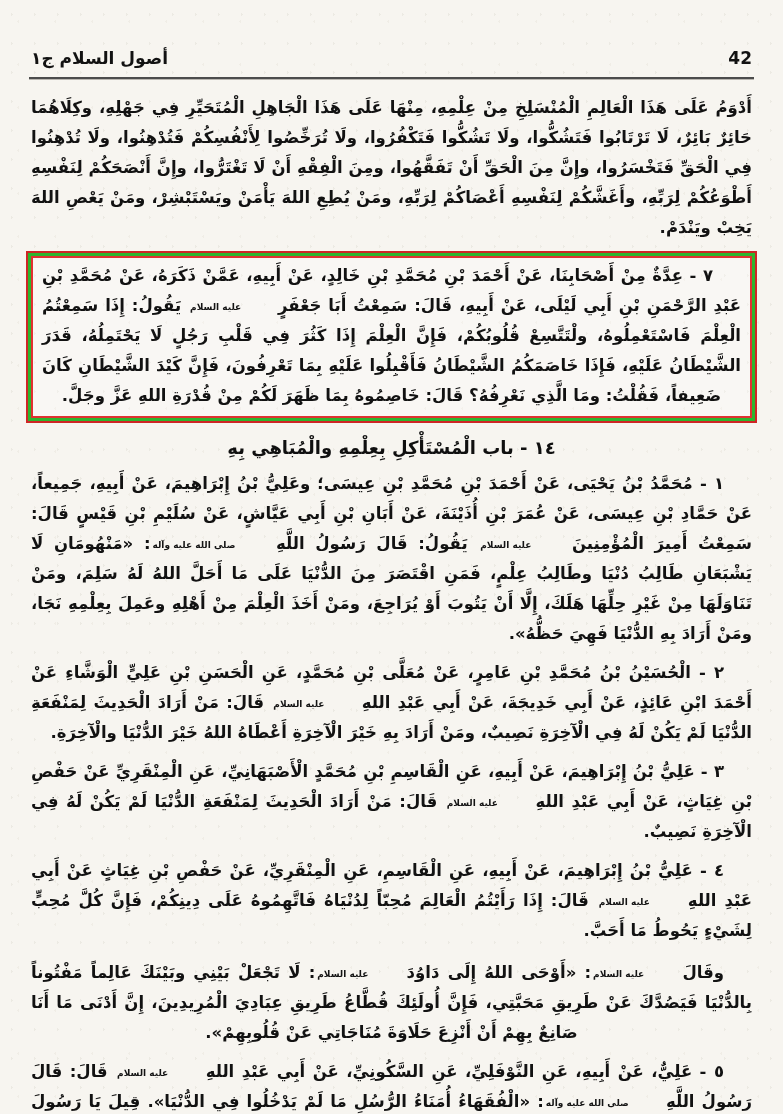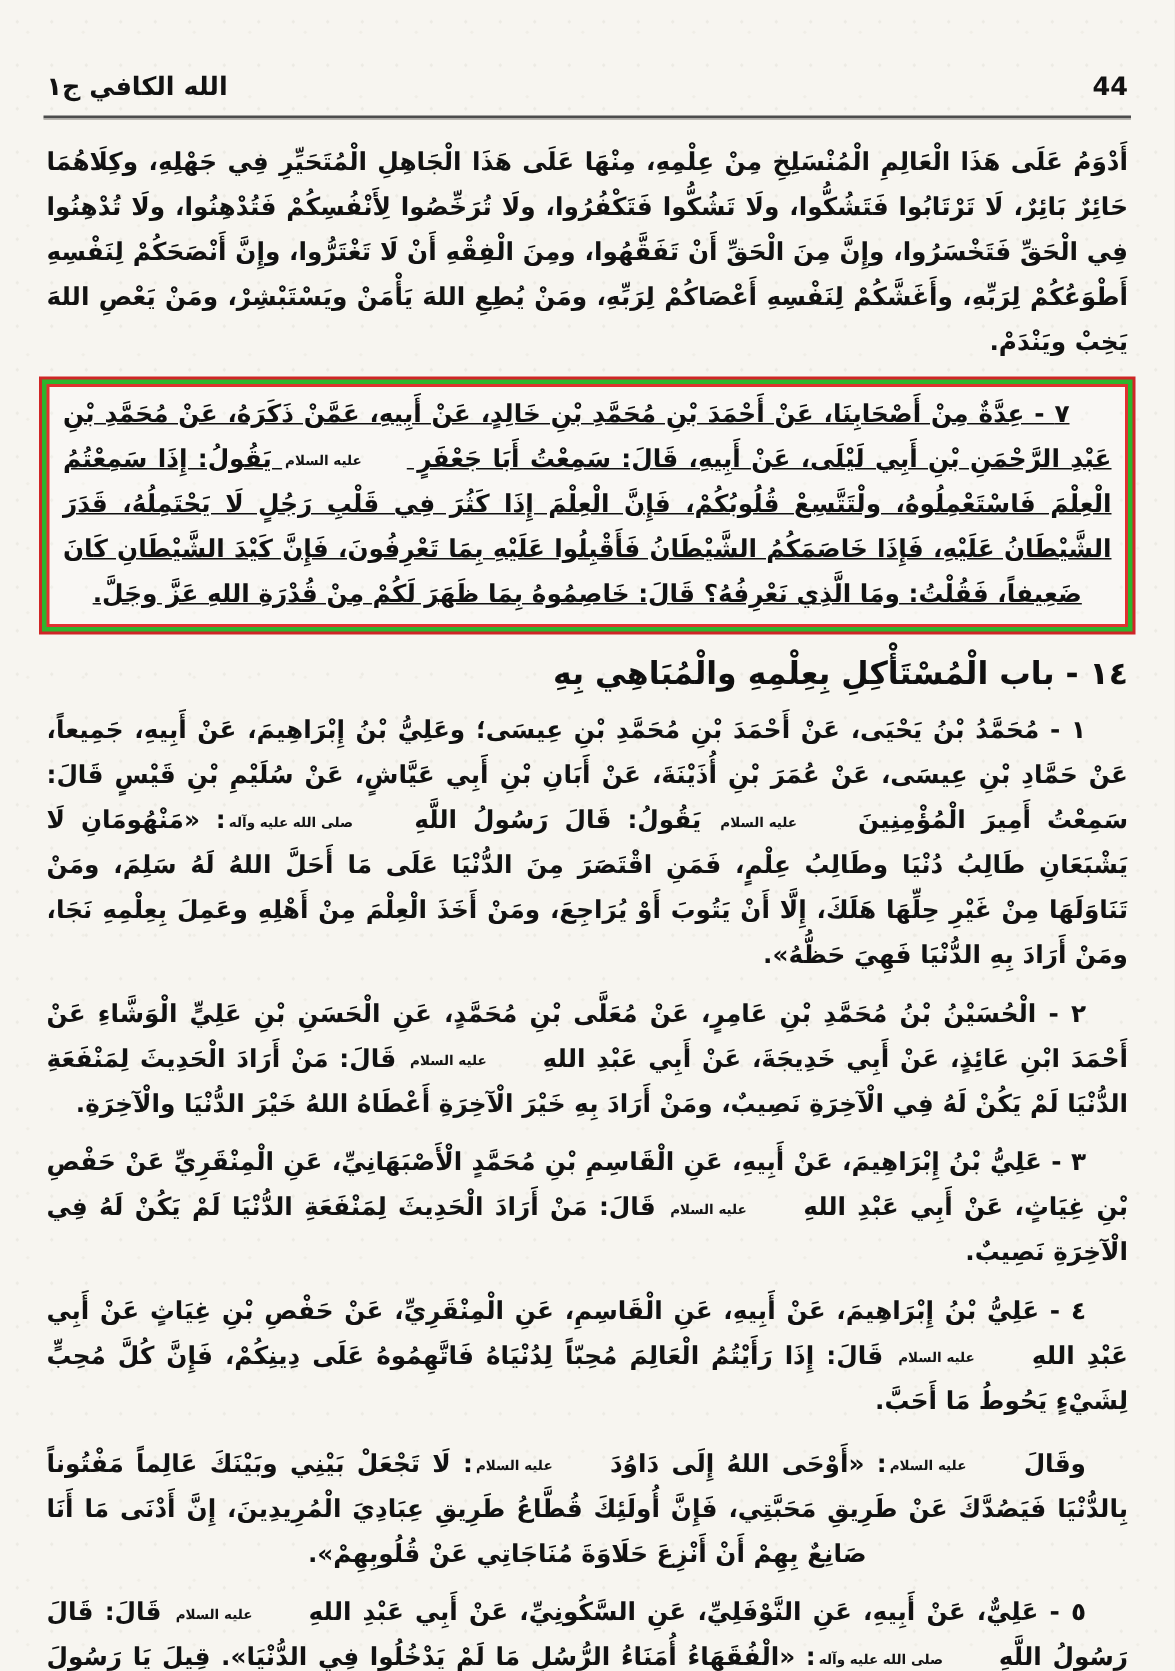--- a/index.html
+++ b/index.html
@@ -48,49 +48,48 @@
   }
   .para.indent { text-indent: 28px; }
   .para.center-last { text-align-last: center; margin-top: 12px; }
   .highlight-box {
     margin: 13px 0 19px 0;
     padding: 3px 9px 5px 9px;
     border: 2px solid #e03131;        
     outline: 3px solid #2db52d;       
     box-shadow: 0 0 0 5px #cf2626;    
     background: rgba(255,255,255,0.25);
-    text-decoration: underline;
   }
   .highlight-box .para { margin: 0; }
   .chapter {
     margin: 15px 0 11px 0;
-    font-size: 21px;
+    font-size: 18px;
     font-weight: bold;
-    text-align: right;
+    text-align: center;
     color: #101010;
   }
   .honorific {
     display: inline-block;
     font-size: 9px;
     font-weight: bold;
     line-height: 1;
     white-space: nowrap;
     vertical-align: 1px;
     margin: 0 2px;
     color: #141414;
   }
 </style>
 </head>
 <body>
 
 <div class="page">
 
   <header class="header">
-    <div>44</div>
-    <div>الله الكافي ج١</div>
+    <div>42</div>
+    <div>أصول السلام ج١</div>
   </header>
 
   <div class="rule"></div>
 
   <main class="body-area">
     <div id="blocks">
         <p class="para">أَدْوَمُ عَلَى هَذَا الْعَالِمِ الْمُنْسَلِخِ مِنْ عِلْمِهِ، مِنْهَا عَلَى هَذَا الْجَاهِلِ الْمُتَحَيِّرِ فِي جَهْلِهِ، وكِلَاهُمَا حَائِرٌ بَائِرٌ، لَا تَرْتَابُوا فَتَشُكُّوا، ولَا تَشُكُّوا فَتَكْفُرُوا، ولَا تُرَخِّصُوا لِأَنْفُسِكُمْ فَتُدْهِنُوا، ولَا تُدْهِنُوا فِي الْحَقِّ فَتَخْسَرُوا، وإِنَّ مِنَ الْحَقِّ أَنْ تَفَقَّهُوا، ومِنَ الْفِقْهِ أَنْ لَا تَغْتَرُّوا، وإِنَّ أَنْصَحَكُمْ لِنَفْسِهِ أَطْوَعُكُمْ لِرَبِّهِ، وأَغَشَّكُمْ لِنَفْسِهِ أَعْصَاكُمْ لِرَبِّهِ، ومَنْ يُطِعِ اللهَ يَأْمَنْ ويَسْتَبْشِرْ، ومَنْ يَعْصِ اللهَ يَخِبْ ويَنْدَمْ.</p>
         <div class="highlight-box">
           <p class="para indent center-last">٧ - عِدَّةٌ مِنْ أَصْحَابِنَا، عَنْ أَحْمَدَ بْنِ مُحَمَّدِ بْنِ خَالِدٍ، عَنْ أَبِيهِ، عَمَّنْ ذَكَرَهُ، عَنْ مُحَمَّدِ بْنِ عَبْدِ الرَّحْمَنِ بْنِ أَبِي لَيْلَى، عَنْ أَبِيهِ، قَالَ: سَمِعْتُ أَبَا جَعْفَرٍ <span class="honorific">عليه السلام</span> يَقُولُ: إِذَا سَمِعْتُمُ الْعِلْمَ فَاسْتَعْمِلُوهُ، ولْتَتَّسِعْ قُلُوبُكُمْ، فَإِنَّ الْعِلْمَ إِذَا كَثُرَ فِي قَلْبِ رَجُلٍ لَا يَحْتَمِلُهُ، قَدَرَ الشَّيْطَانُ عَلَيْهِ، فَإِذَا خَاصَمَكُمُ الشَّيْطَانُ فَأَقْبِلُوا عَلَيْهِ بِمَا تَعْرِفُونَ، فَإِنَّ كَيْدَ الشَّيْطَانِ كَانَ ضَعِيفاً، فَقُلْتُ: ومَا الَّذِي نَعْرِفُهُ؟ قَالَ: خَاصِمُوهُ بِمَا ظَهَرَ لَكُمْ مِنْ قُدْرَةِ اللهِ عَزَّ وجَلَّ.</p>
         </div>

